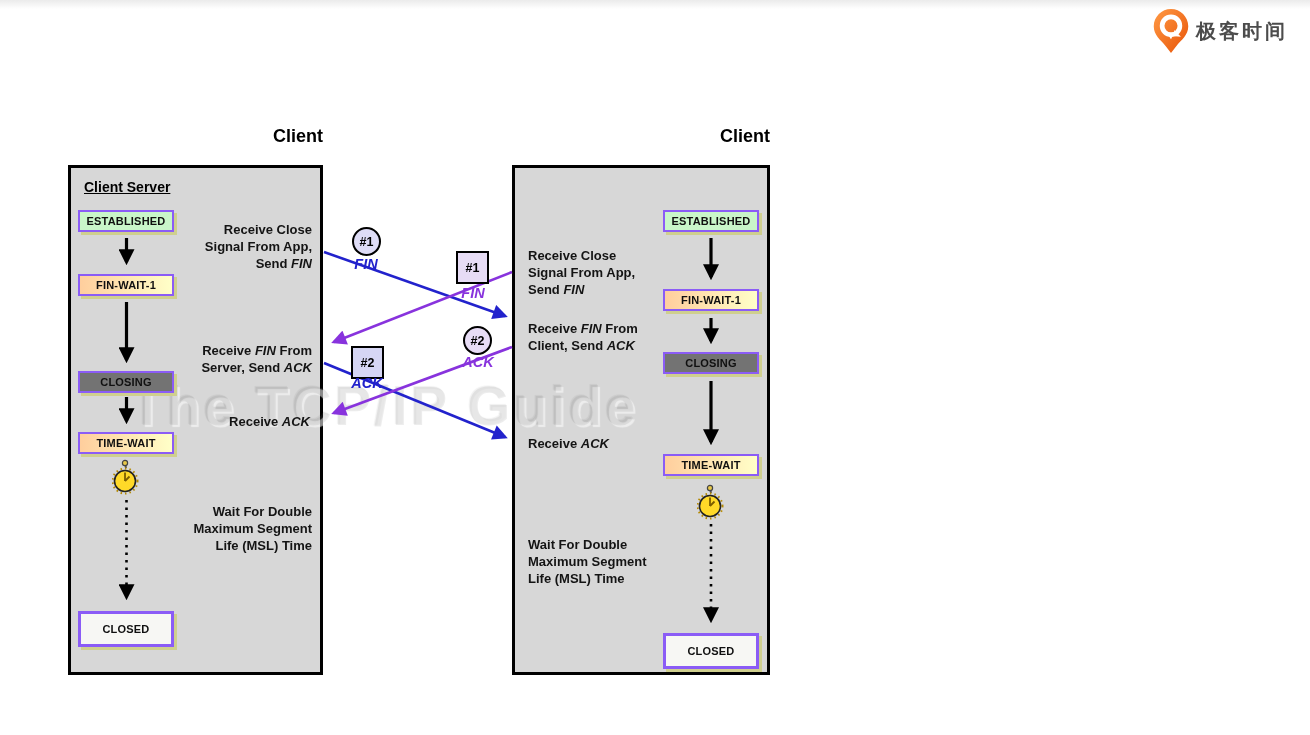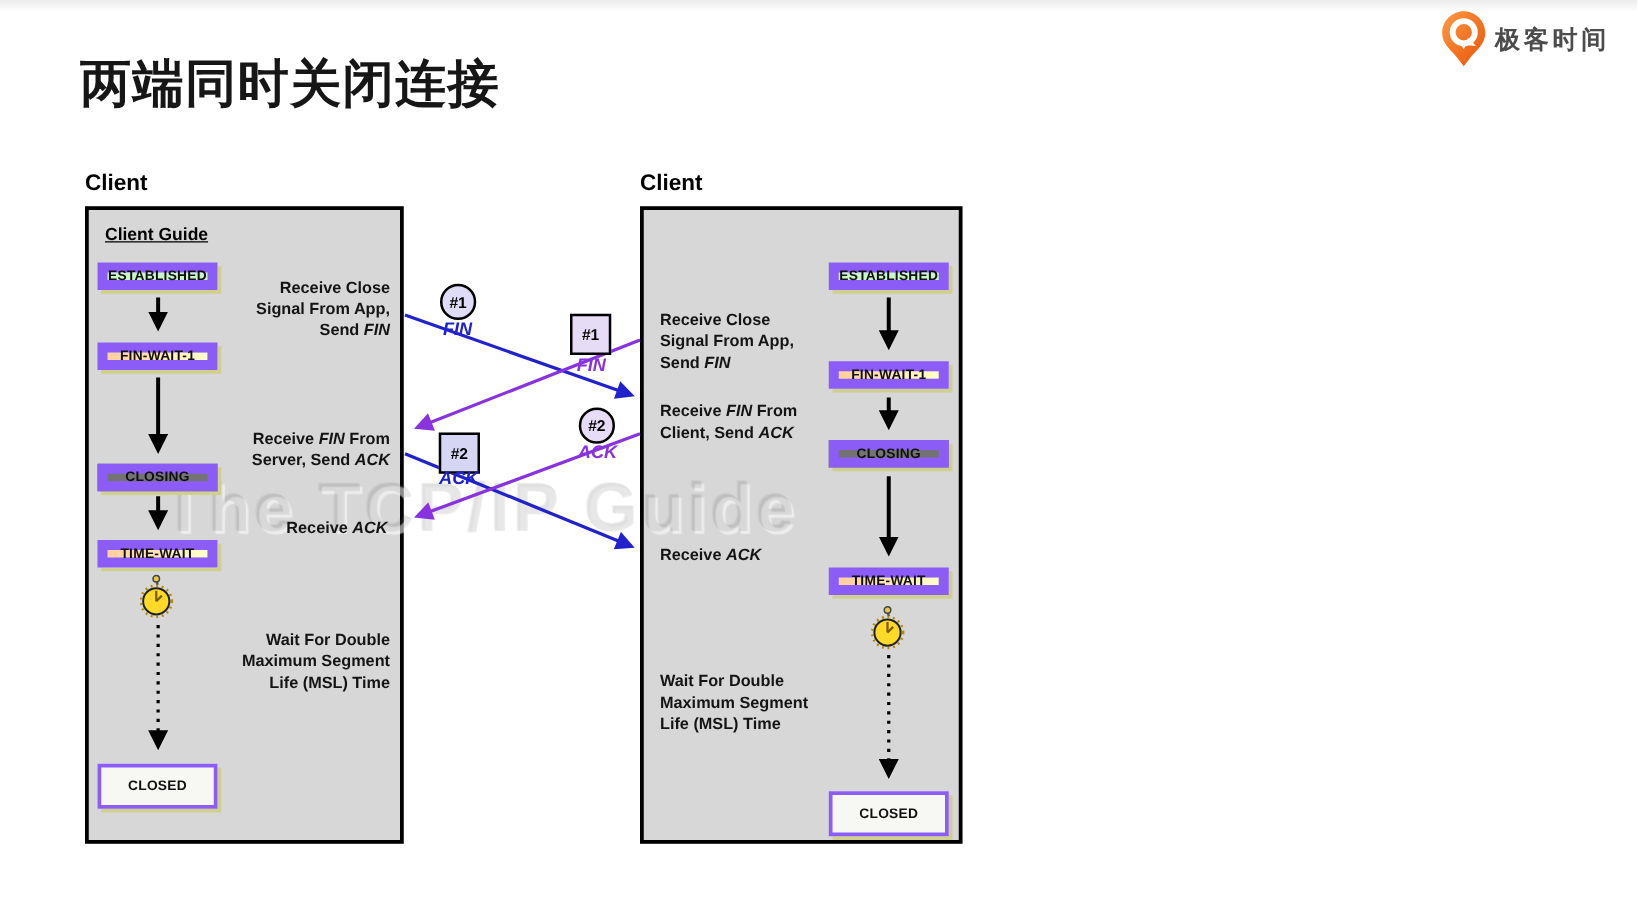--- a/index.html
+++ b/index.html
@@ -15,27 +15,27 @@
 
   .brand { position:absolute; right:22px; top:8px; display:flex; align-items:center; z-index:6; }
   .brand-text { font-size:20px; font-weight:600; color:#4c4c4c; letter-spacing:3px; margin-left:6px; }
 
   
   .panel { position:absolute; top:165px; height:510px; background:#d7d7d7;
     border:3px solid #000; box-sizing:border-box; z-index:2; }
   .panel.client { left:68px;  width:255px; }
   .panel.server { left:512px; width:258px; }
 
-  .col-header { position:absolute; top:136px; font-size:18px; font-weight:bold;
-    text-align:left; color:#000; z-index:6; }
+  .col-header { position:absolute; top:126px; font-size:18px; font-weight:bold;
+    text-align:right; color:#000; z-index:6; }
 
   .state-heading { position:absolute; font-size:14px; font-weight:bold;
     text-decoration:underline; color:#000; z-index:6; }
 
-  .state { position:absolute; width:96px; height:22px; border:8px solid #8b5cf6;
+  .state { position:absolute; width:96px; height:22px; border:2px solid #8b5cf6;
     box-sizing:border-box; display:flex; align-items:center; justify-content:center;
     font-size:11px; font-weight:bold; letter-spacing:0.2px; color:#101010;
     box-shadow:3px 3px 0 #cfcf8e; z-index:6; }
   .state.green  { background:#c9f6c9; }
   .state.grad   { background:linear-gradient(90deg,#ffce9d,#ffffc8); }
   .state.yellow { background:#737373; }
   .state.plain  { background:#f7f7f4; height:36px; border-width:3px; }
 
   .note { position:absolute; font-size:13px; font-weight:bold; line-height:17px;
     color:#141414; z-index:6; }
@@ -64,21 +64,20 @@
   .msg-label.purple { color:#8833dd; }
 
   .clock { position:absolute; z-index:6; }
 </style>
 </head>
 <body>
 
 <div class="slide">
   <div class="topfade"></div>
 
-  <div class="slide-title">两端同时关闭连接</div>
 
   <div class="brand">
     <svg width="38" height="46" viewBox="0 0 36 44">
       <defs>
         <linearGradient id="og" x1="0" y1="0" x2="1" y2="1">
           <stop offset="0" stop-color="#ff9a45"></stop>
             <stop offset="1" stop-color="#e85307"></stop>
         </linearGradient>
       </defs>
       <path d="M18 1 C9 1 1.5 8.5 1.5 17.5 C1.5 26 8 30.5 13 36.5 L18 43 L23 36.5 C28 30.5 34.5 26 34.5 17.5 C34.5 8.5 27 1 18 1 Z" fill="url(#og)"></path>
@@ -90,21 +89,21 @@
   </div>
 
   <div class="col-header" style="left:68px;width:255px;">Client</div>
   <div class="col-header" style="left:512px;width:258px;">Client</div>
 
   <div class="panel client"></div>
   <div class="panel server"></div>
 
   <div class="watermark">The TCP/IP Guide</div>
 
-  <div class="state-heading" style="left:84px;top:179px;">Client Guide</div>
+  <div class="state-heading" style="left:84px;top:179px;">Client Server</div>
   <div class="state-heading" style="left:665px;top:182px;width:95px;text-align:left;margin-top:33px;">Server State</div>
 
   <div class="state green" style="left:78px;top:210px;">ESTABLISHED</div>
   <div class="state grad" style="left:78px;top:274px;">FIN-WAIT-1</div>
   <div class="state yellow" style="left:78px;top:371px;">CLOSING</div>
   <div class="state grad" style="left:78px;top:432px;">TIME-WAIT</div>
   <div class="state plain" style="left:78px;top:611px;">CLOSED</div>
 
   <div class="state green" style="left:663px;top:210px;">ESTABLISHED</div>
   <div class="state grad" style="left:663px;top:289px;">FIN-WAIT-1</div>

